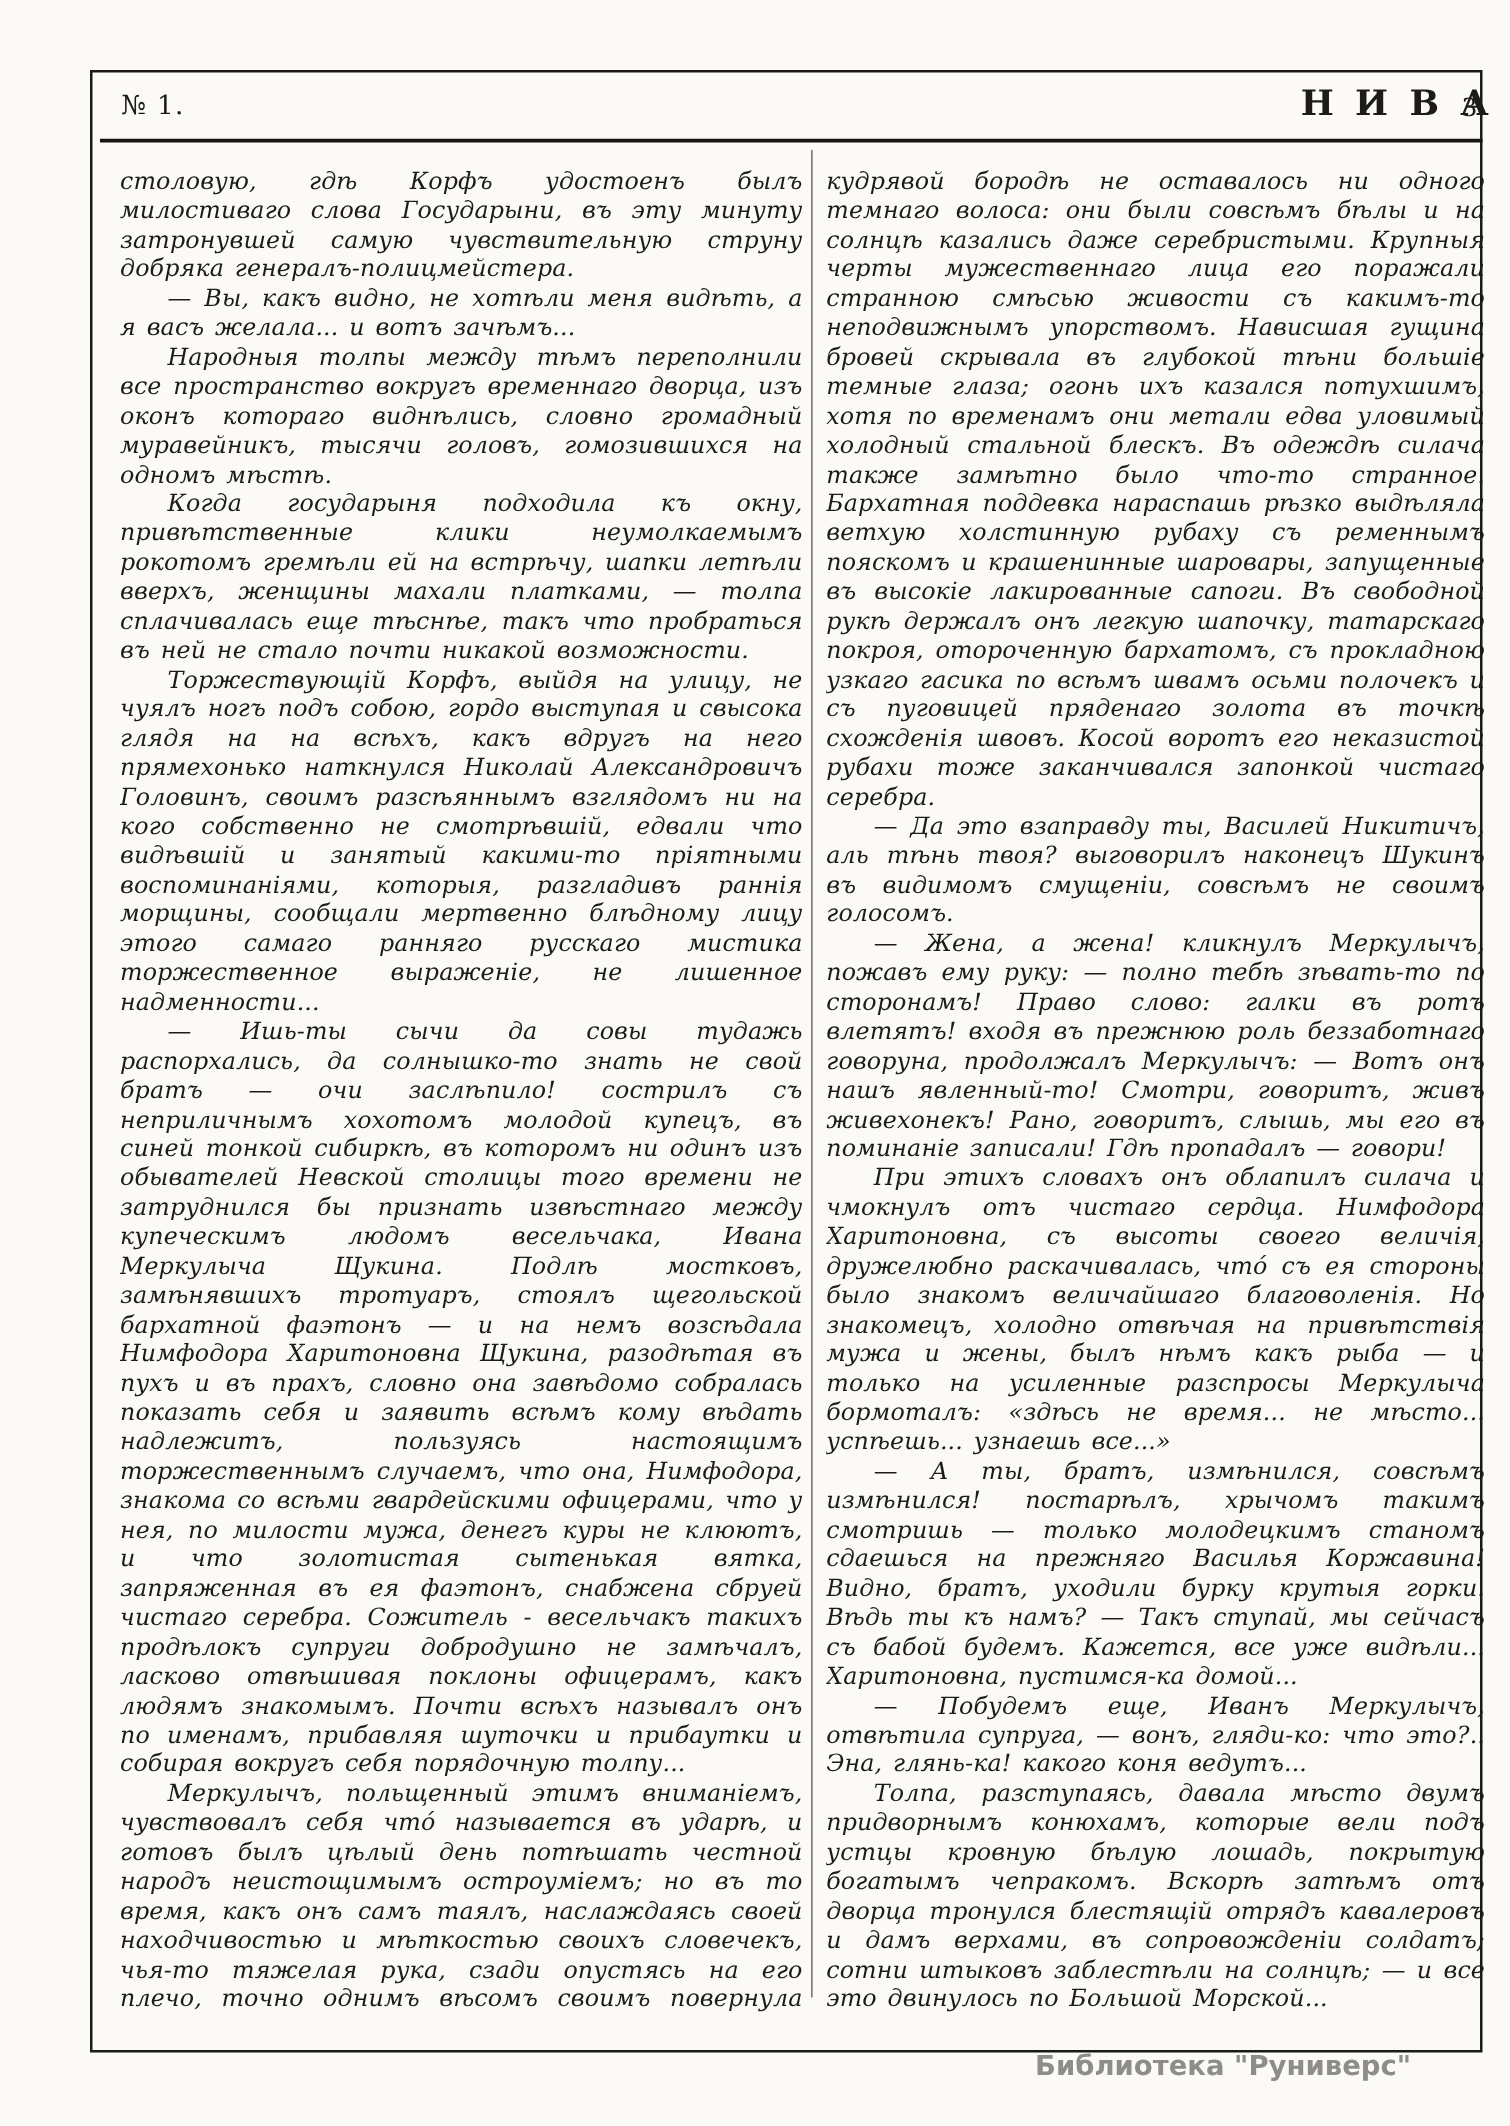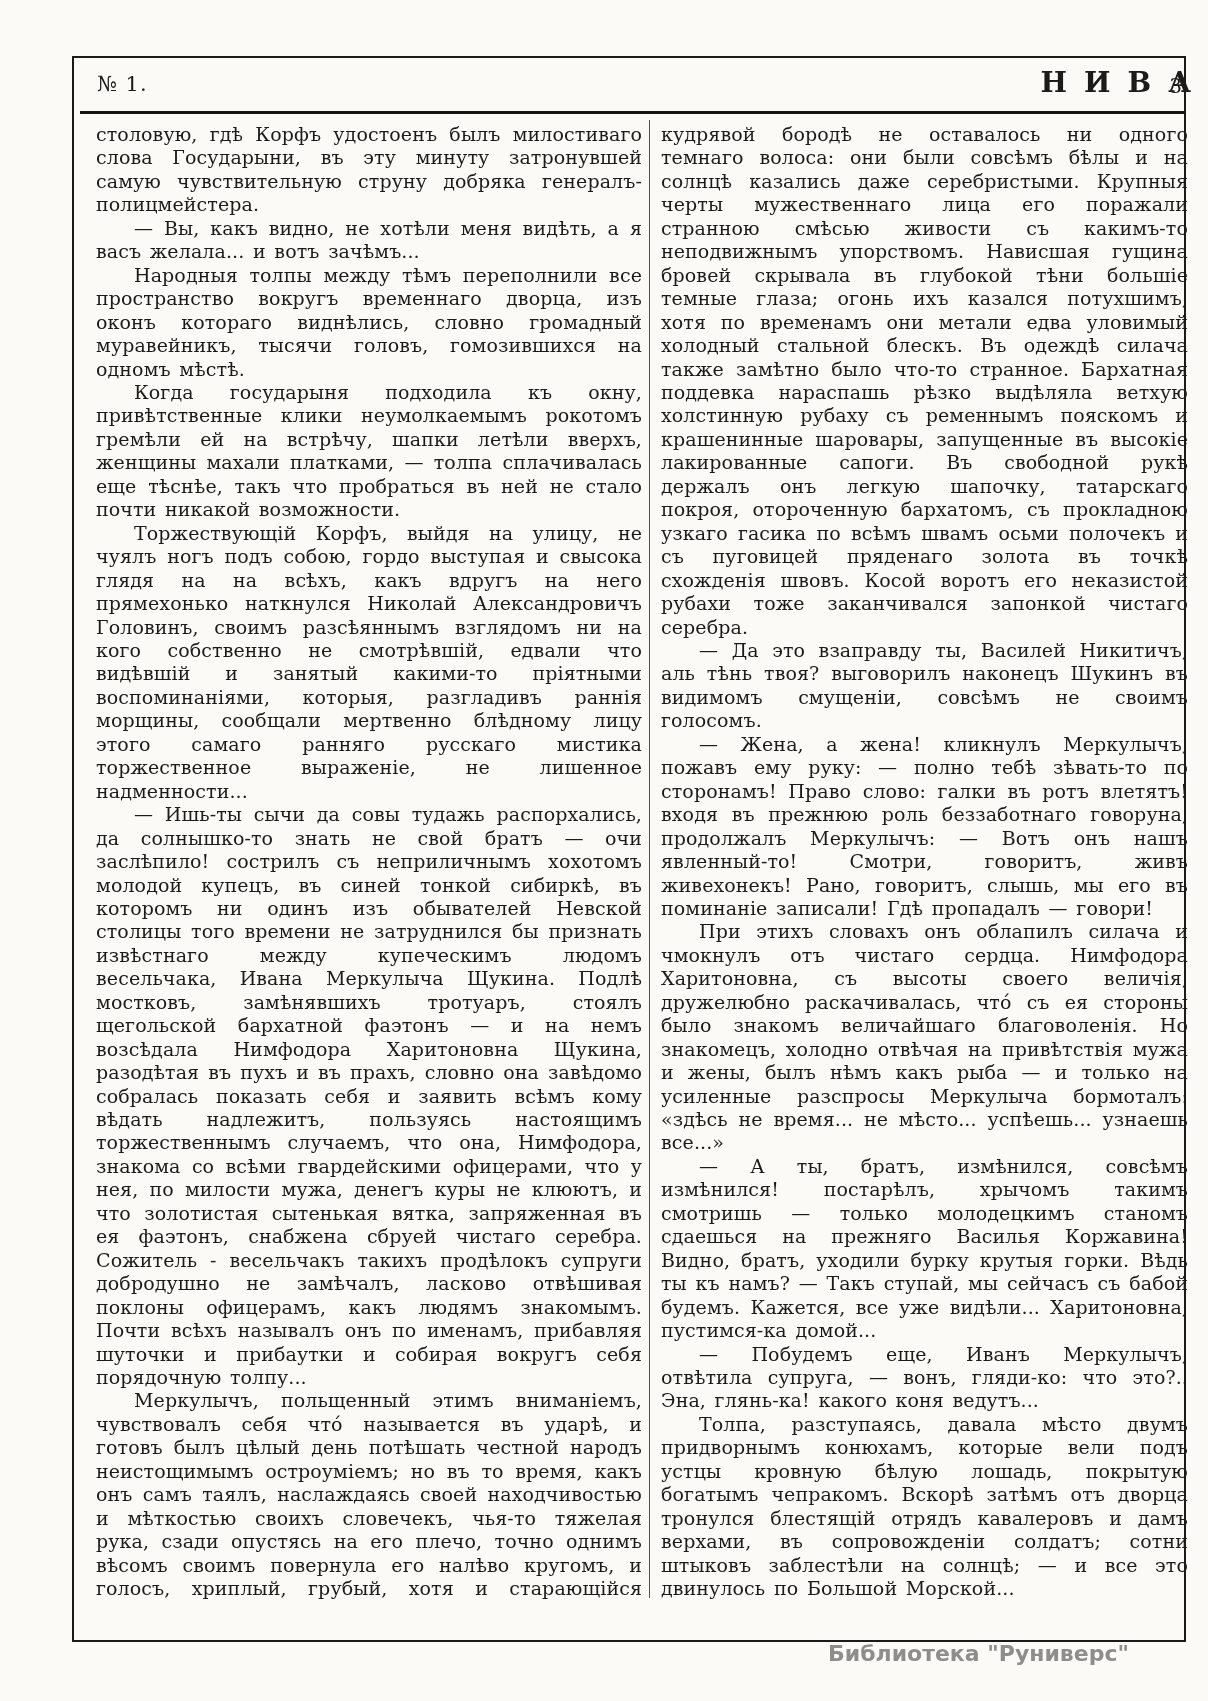--- a/index.html
+++ b/index.html
@@ -60,28 +60,29 @@
   .column-divider {
     position: absolute;
     left: 649px;
     top: 120px;
     width: 1px;
     height: 1478px;
     background: #55504a;
   }
   .text-column {
     position: absolute;
-    top: 123px;
+    top: 134px;
     height: 1476px;
     overflow: hidden;
     font-size: 19px;
     line-height: 23.45px;
     text-align: justify;
     word-spacing: 2.5px;
     letter-spacing: 0.1px;
+    font-style: italic;
   }
   .text-column.left  { left: 96px;  width: 546px; }
   .text-column.right { left: 661px; width: 527px; }
   .text-column p {
     margin: 0;
     text-indent: 38px;
   }
   .text-column p:first-child {
     text-indent: 0;
   }

